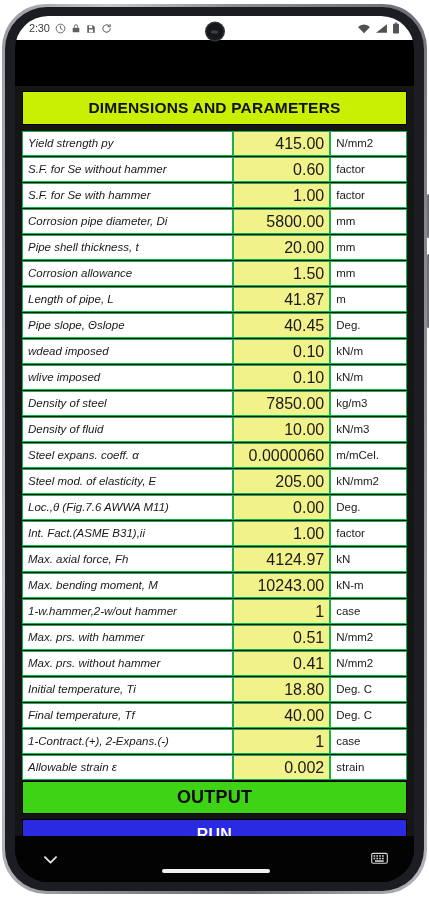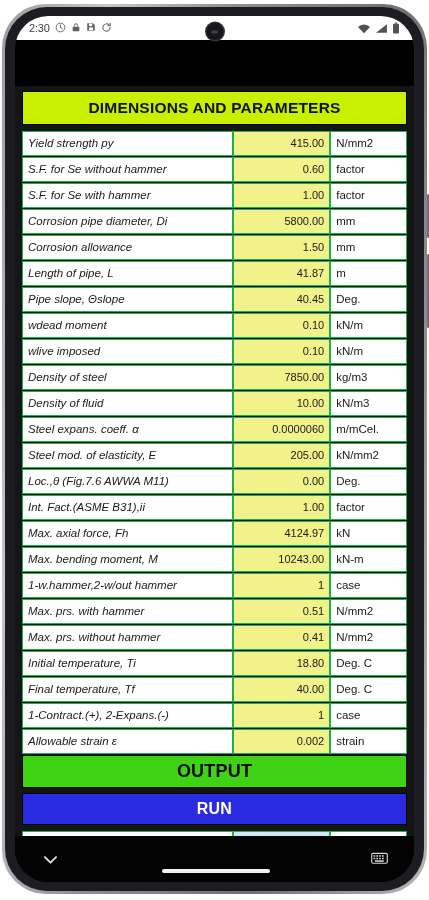--- a/index.html
+++ b/index.html
@@ -36,21 +36,21 @@
 
   
   #status-bar {
     position: absolute; left: 0; top: 0;
     width: 100%; height: 24px;
     background: #ffffff;
     display: flex; align-items: center;
     padding: 0 14px;
     z-index: 4;
   }
-  #status-left { display: flex; align-items: flex-start; gap: 5px; flex: 1; }
+  #status-left { display: flex; align-items: flex-end; gap: 5px; flex: 1; }
   #status-right { display: flex; align-items: center; gap: 4px; }
   .status-time {
     font-size: 11px; color: #3c3c40; font-weight: 500;
     letter-spacing: -0.2px;
   }
   .sicon { display: block; opacity: .82; }
 
   #camera-hole {
     position: absolute;
     left: 50%; top: 7px; transform: translateX(-50%);
@@ -122,21 +122,21 @@
     width: 206px;
     background: #ffffff;
     text-align: left;
     border-right-width: 1.3px;
     font-style: italic;
   }
   td.c-value {
     width: 95px;
     background: #f2f28a;
     text-align: right;
-    font-size: 11px;
+    font-size: 16px;
   }
   td.c-unit {
     width: 75px;
     background: #ffffff;
     text-align: left;
   }
   
   .out-table td.c-value, .out-table td.c-unit.empty {
     background: #cfe8f5;
   }
@@ -234,36 +234,41 @@
                 <td class="c-label">S.F. for Se with hammer</td>
                 <td class="c-value">1.00</td>
                 <td class="c-unit">factor</td>
               </tr>
               <tr>
                 <td class="c-label">Corrosion pipe diameter, Di</td>
                 <td class="c-value">5800.00</td>
                 <td class="c-unit">mm</td>
               </tr>
               <tr>
+                <td class="c-label">Pipe shell thickness, t</td>
+                <td class="c-value">20.00</td>
+                <td class="c-unit">mm</td>
+              </tr>
+              <tr>
                 <td class="c-label">Corrosion allowance</td>
                 <td class="c-value">1.50</td>
                 <td class="c-unit">mm</td>
               </tr>
               <tr>
                 <td class="c-label">Length of pipe, L</td>
                 <td class="c-value">41.87</td>
                 <td class="c-unit">m</td>
               </tr>
               <tr>
                 <td class="c-label">Pipe slope, Θslope</td>
                 <td class="c-value">40.45</td>
                 <td class="c-unit">Deg.</td>
               </tr>
               <tr>
-                <td class="c-label">wdead moment</td>
+                <td class="c-label">wdead imposed</td>
                 <td class="c-value">0.10</td>
                 <td class="c-unit">kN/m</td>
               </tr>
               <tr>
                 <td class="c-label">wlive imposed</td>
                 <td class="c-value">0.10</td>
                 <td class="c-unit">kN/m</td>
               </tr>
               <tr>
                 <td class="c-label">Density of steel</td>

